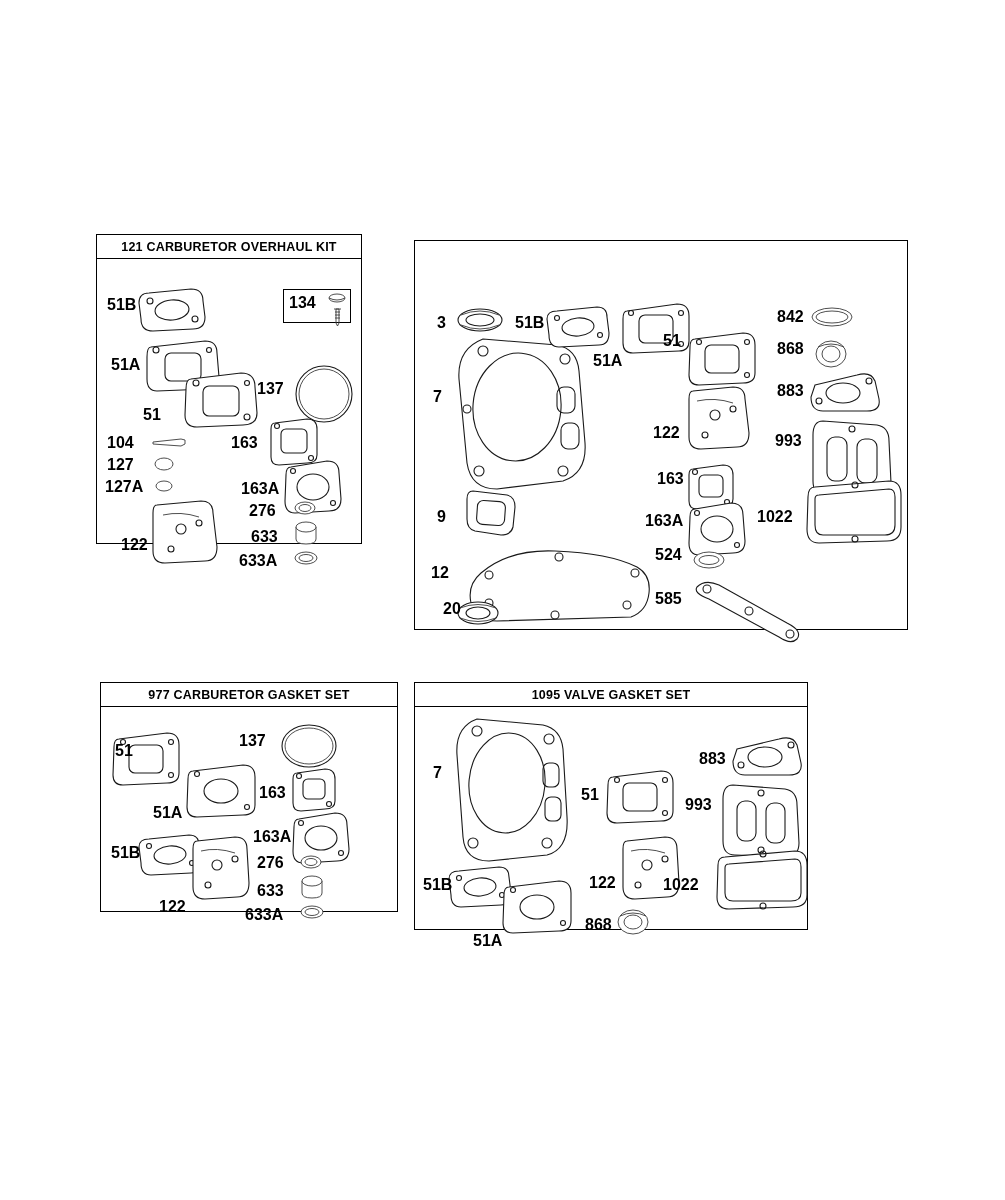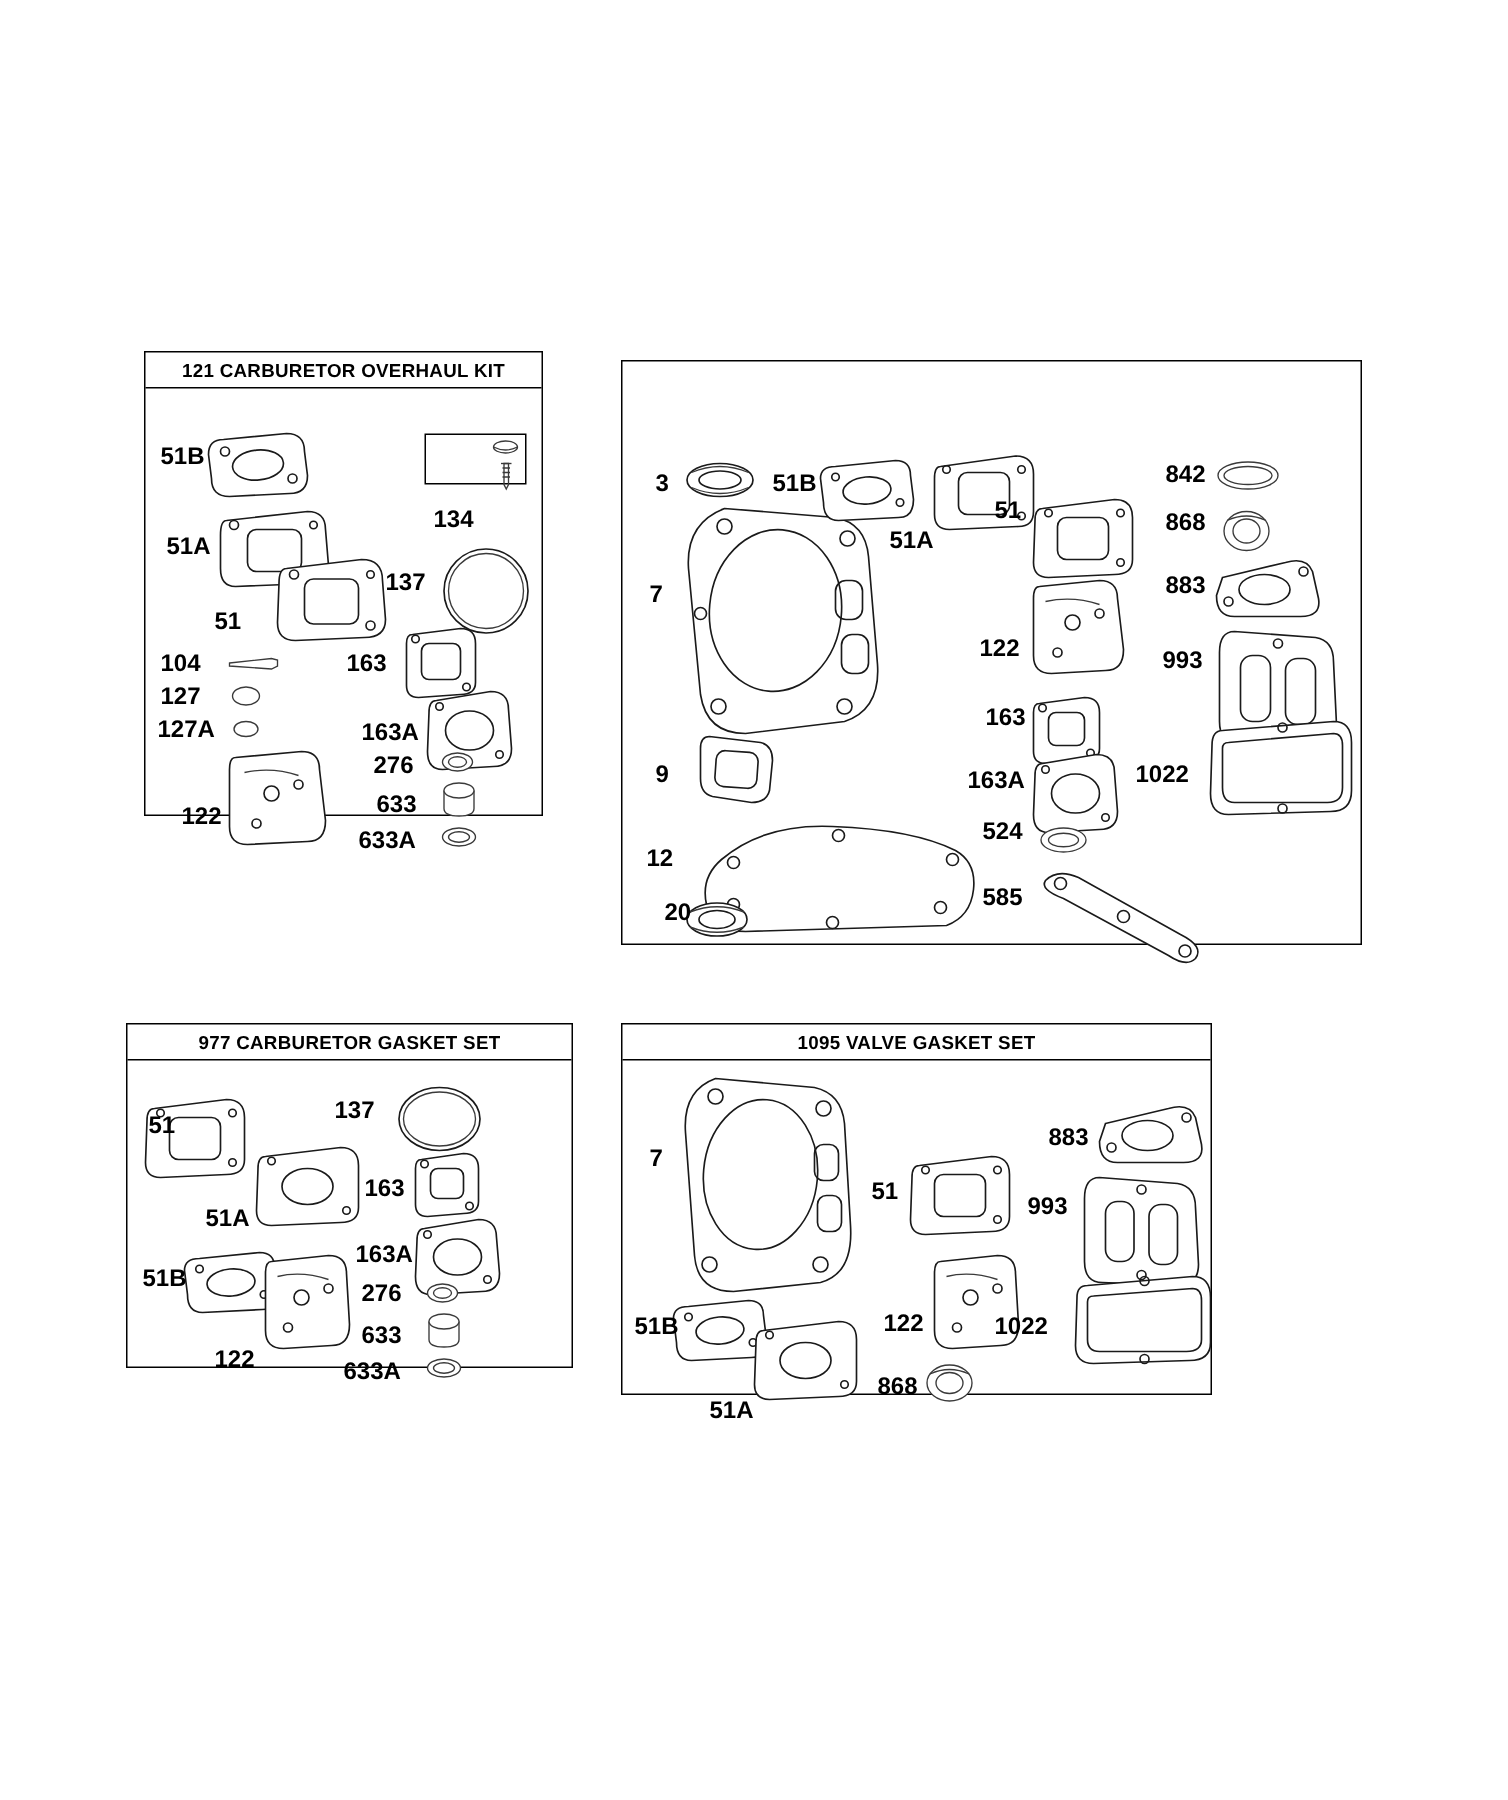--- a/index.html
+++ b/index.html
@@ -209,21 +209,21 @@
       </svg>
     </div>
 
     <div class="lbl" style="left:10px; top:40px;">51B</div>
     <div class="lbl" style="left:14px; top:100px;">51A</div>
     <div class="lbl" style="left:46px; top:150px;">51</div>
     <div class="lbl" style="left:10px; top:178px;">104</div>
     <div class="lbl" style="left:10px; top:200px;">127</div>
     <div class="lbl" style="left:8px; top:222px;">127A</div>
     <div class="lbl" style="left:24px; top:280px;">122</div>
-    <div class="lbl" style="left:192px; top:38px;margin-top:44px;">134</div>
+    <div class="lbl" style="left:192px; top:38px;">134</div>
     <div class="lbl" style="left:160px; top:124px;">137</div>
     <div class="lbl" style="left:134px; top:178px;">163</div>
     <div class="lbl" style="left:144px; top:224px;">163A</div>
     <div class="lbl" style="left:152px; top:246px;">276</div>
     <div class="lbl" style="left:154px; top:272px;">633</div>
     <div class="lbl" style="left:142px; top:296px;">633A</div>
   </div>
 </div>
 
 <div class="panel" style="left:414px; top:240px; width:494px; height:390px;">
@@ -408,21 +408,21 @@
     <div class="lbl" style="left:240px; top:284px;">524</div>
     <div class="lbl" style="left:240px; top:328px;text-align:center;">585</div>
     <div class="lbl" style="left:362px; top:46px;">842</div>
     <div class="lbl" style="left:362px; top:78px;">868</div>
     <div class="lbl" style="left:362px; top:120px;">883</div>
     <div class="lbl" style="left:360px; top:170px;">993</div>
     <div class="lbl" style="left:342px; top:246px;">1022</div>
   </div>
 </div>
 
-<div class="panel" style="left:84px; top:682px; width:298px; height:230px;">
+<div class="panel" style="left:100px; top:682px; width:298px; height:230px;">
   <div class="panel-title-bar">
     <span class="panel-title">977 CARBURETOR GASKET SET</span>
   </div>
   <div class="panel-body">
 
     <div class="part" style="left:10px; top:24px;">
       <svg width="72" height="56" viewBox="0 0 72 56">
         <path class="fillw" d="M8 8 L56 2 Q68 2 68 14 L68 42 Q68 52 56 52 L12 54 Q2 54 2 44 L3 16 Q3 8 8 8 Z"></path>
         <rect class="ln" x="18" y="14" width="34" height="28" rx="6"></rect>
         <circle class="ln" cx="12" cy="11" r="2.5"></circle>

